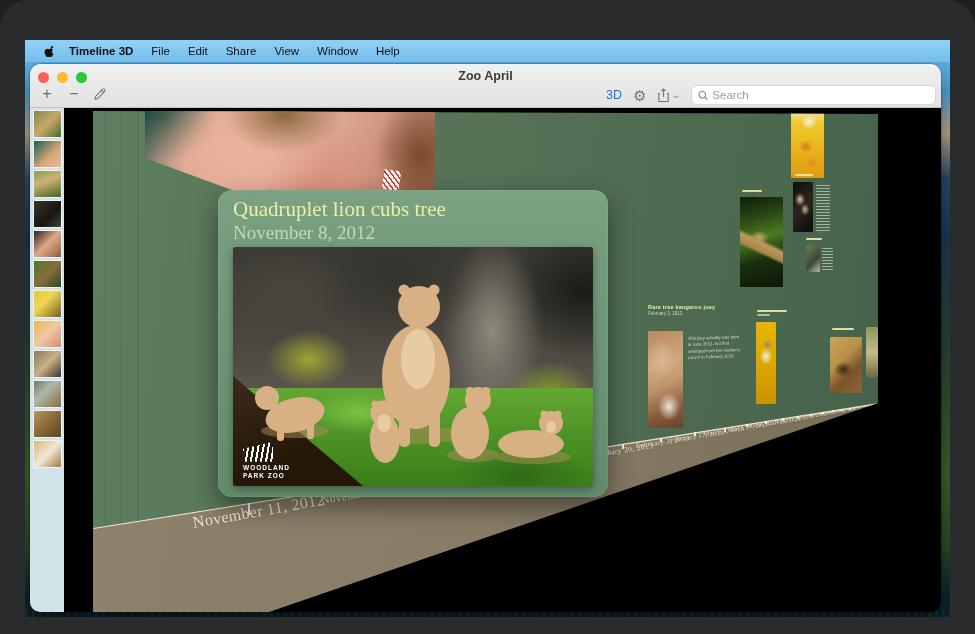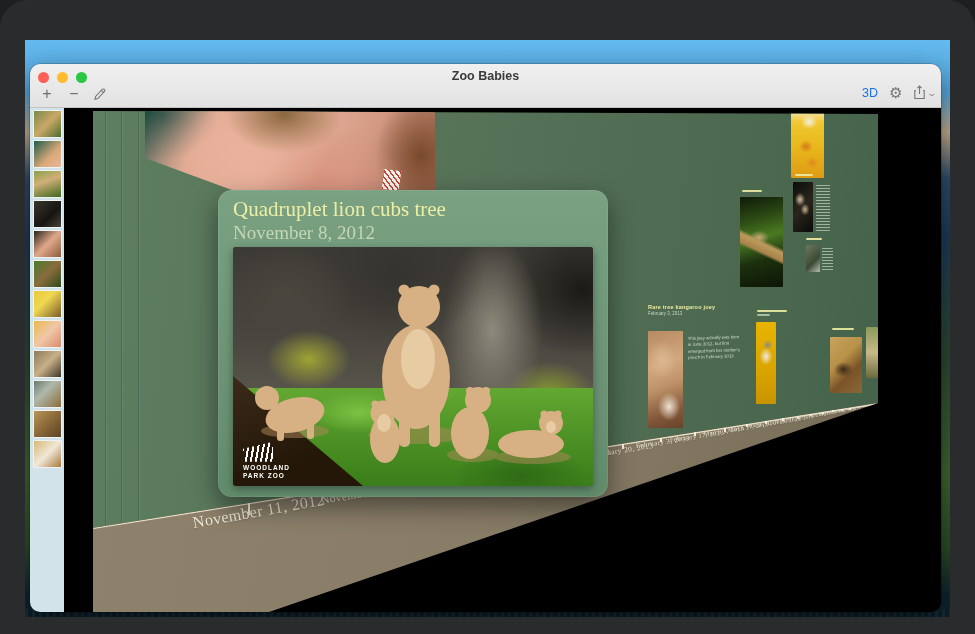--- a/index.html
+++ b/index.html
@@ -117,29 +117,44 @@
     background:repeating-linear-gradient(100deg,#fff 0 2px, transparent 2px 5px);
     clip-path:polygon(0 35%, 100% 0, 100% 100%, 0 100%); }
   .logo-line { font-size:6.5px; font-weight:bold; letter-spacing:1px; line-height:1.25; }
 </style>
 </head>
 <body>
 
 <div class="frame">
   <div class="screen">
 
+    <div class="menubar">
+      <svg class="apple" viewBox="0 0 12 13">
+        <path fill="#111" d="M8.1 1.8c.5-.6 1.3-1 2-1 .1.8-.2 1.6-.7 2.1-.5.6-1.3 1-2 1-.1-.8.2-1.5.7-2.1z"></path>
+        <path fill="#111" d="M9 6.7c0-1.3 1.1-2 1.1-2-.6-.9-1.6-1-1.9-1-.9-.1-1.6.5-2 .5-.5 0-1.1-.5-1.8-.5C3.1 3.7 1.6 4.9 1.6 7c0 1.3.5 2.7 1.1 3.6.5.8 1 1.5 1.7 1.5.7 0 1-.4 1.8-.4s1.1.4 1.8.4c.8 0 1.2-.7 1.7-1.5.4-.6.6-1.2.7-1.6 0 0-1.4-.5-1.4-2.3z"></path>
+      </svg>
+      <span class="menu-app">Timeline 3D</span>
+      <div class="menu-items">
+          <span class="menu-item">File</span>
+          <span class="menu-item">Edit</span>
+          <span class="menu-item">Share</span>
+          <span class="menu-item">View</span>
+          <span class="menu-item">Window</span>
+          <span class="menu-item">Help</span>
+        </div>
+    </div>
 
     <div class="window">
       <div class="titlebar">
         <div class="traffic">
           <div class="light" style="background:#ff5f57"></div>
           <div class="light" style="background:#febc2e"></div>
           <div class="light" style="background:#28c840"></div>
         </div>
-        <div class="win-title">Zoo Babies</div>
+        <div class="win-title">Zoo April</div>
 
         <div class="tool-left">
           <div class="tbtn">+</div>
           <div class="tbtn">−</div>
           <svg width="15" height="15" viewBox="0 0 15 15">
             <g fill="none" stroke="#767676" stroke-width="1.1">
               <path d="M3 12.2 L3.6 9.4 L10.2 2.4 C10.8 1.8 11.8 1.8 12.4 2.4 C13 3 13 4 12.4 4.6 L5.8 11.6 Z"></path>
               <path d="M9.4 3.4 L11.5 5.5"></path>
             </g>
           </svg>
@@ -150,20 +165,27 @@
           <span class="gear">⚙</span>
           <div class="share-wrap">
             <svg width="13" height="15" viewBox="0 0 13 15">
               <g fill="none" stroke="#757575" stroke-width="1.1">
                 <path d="M3 5.5 H1.8 V13.5 H11.2 V5.5 H10"></path>
                 <path d="M6.5 1.2 V9"></path>
                 <path d="M4.3 3.2 L6.5 1 L8.7 3.2"></path>
               </g>
             </svg>
             <span class="chev">⌄</span>
+          </div>
+          <div class="search">
+            <svg width="11" height="11" viewBox="0 0 11 11">
+              <circle cx="4.6" cy="4.6" r="3.4" fill="none" stroke="#8b8b8b" stroke-width="1.2"></circle>
+              <path d="M7.2 7.2 L10 10" stroke="#8b8b8b" stroke-width="1.3"></path>
+            </svg>
+            <input placeholder="Search" style="">
           </div>
         </div>
       </div>
 
       <div class="content">
 
         <div class="scene">
 
           <div class="wall">
             <div id="seams">

